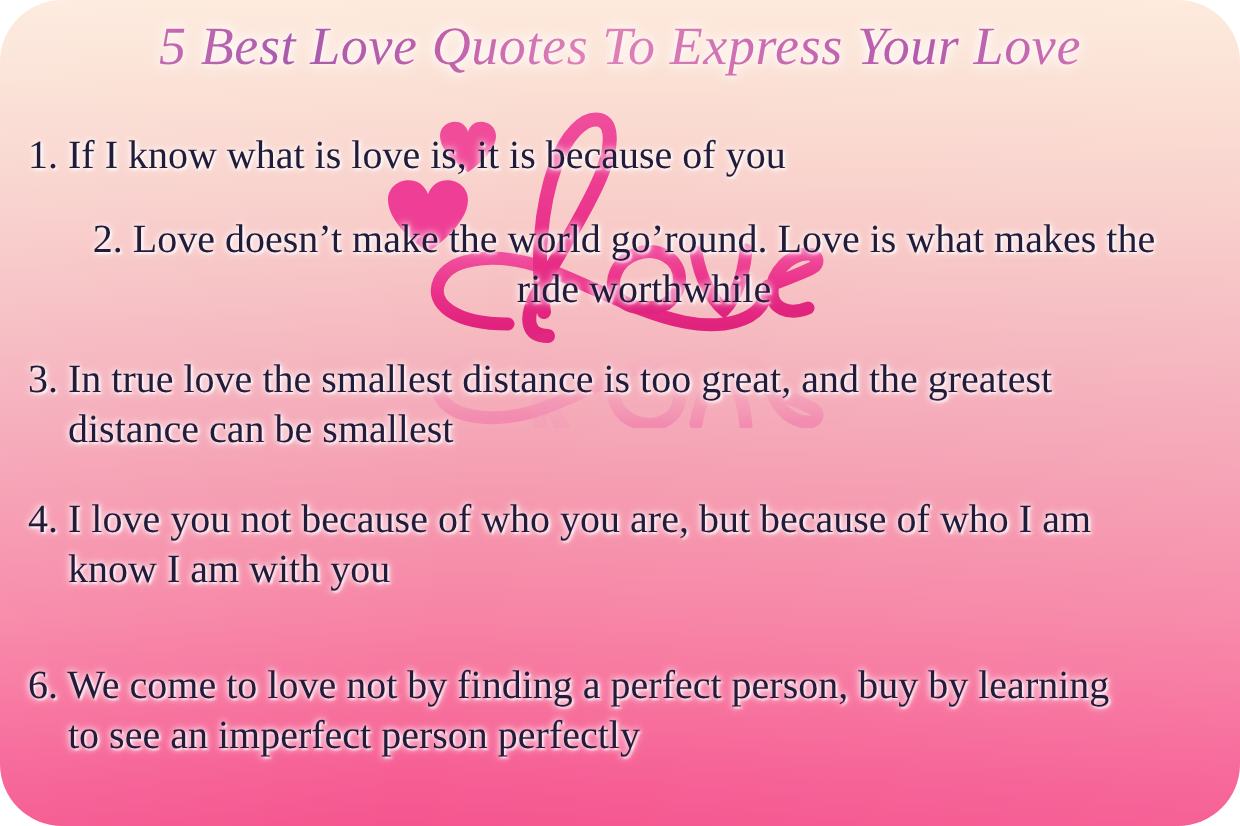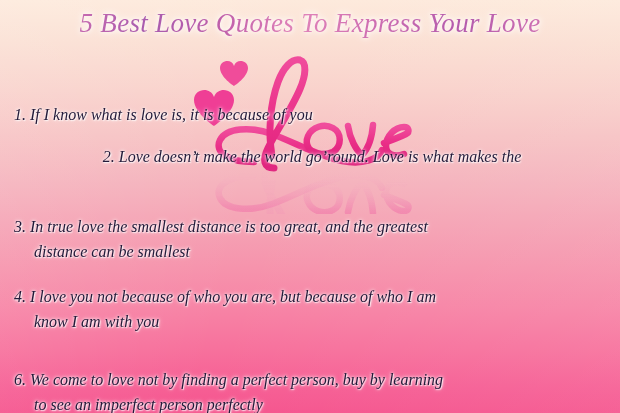--- a/index.html
+++ b/index.html
@@ -21,20 +21,21 @@
         #fbe0d4 10%,
         #f9d2cc 22%,
         #f7c3c4 33%,
         #f5b3bd 44%,
         #f5a2b4 55%,
         #f693ac 65%,
         #f783a5 75%,
         #f7709c 85%,
         #f65e94 94%,
         #f5558e 100%);
+    border-radius: 31px;
   }
 
   
   #bg-sheen {
     position: absolute;
     inset: 0;
     background: linear-gradient(105deg,
         rgba(255,255,255,0.10) 0%,
         rgba(255,255,255,0.00) 42%,
         rgba(255,255,255,0.07) 100%);
@@ -89,28 +90,26 @@
     top: 56px;
     width: 620px;
     height: 357px;
   }
 
   .quote {
     position: absolute;
     left: 14px;
     right: 10px;
     color: #231b3a;
-    font-size: 16px;
-    font-style: italic;
+    font-size: 20px;
     line-height: 25px;
     text-shadow:
        0 0 3px rgba(255,255,255,0.95),
        0 0 5px rgba(255,255,255,0.8),
        1px 1px 1px rgba(255,255,255,0.7);
-    margin-top: 36px;
   }
   .quote .line { display: block; white-space: nowrap; }
   .quote .line.indent { padding-left: 20px; }
 
   .q1 { top: 10px; }
   .q2 { top: 52px; text-align: center; }
   .q3 { top: 122px; }
   .q4 { top: 192px; }
   .q5 { top: 275px; }
 </style>
@@ -180,20 +179,21 @@
   <div id="title">5 Best Love Quotes To Express Your Love</div>
 
   <div id="quotes">
 
     <div class="quote q1">
       <span class="line">1. If I know what is love is, it is because of you</span>
     </div>
 
     <div class="quote q2">
       <span class="line">2. Love doesn’t make the world go’round. Love is what makes the</span>
+      <span class="line indent">ride worthwhile</span>
     </div>
 
     <div class="quote q3">
       <span class="line">3. In true love the smallest distance is too great, and the greatest</span>
       <span class="line indent">distance can be smallest</span>
     </div>
 
     <div class="quote q4">
       <span class="line">4. I love you not because of who you are, but because of who I am</span>
       <span class="line indent">know I am with you</span>

